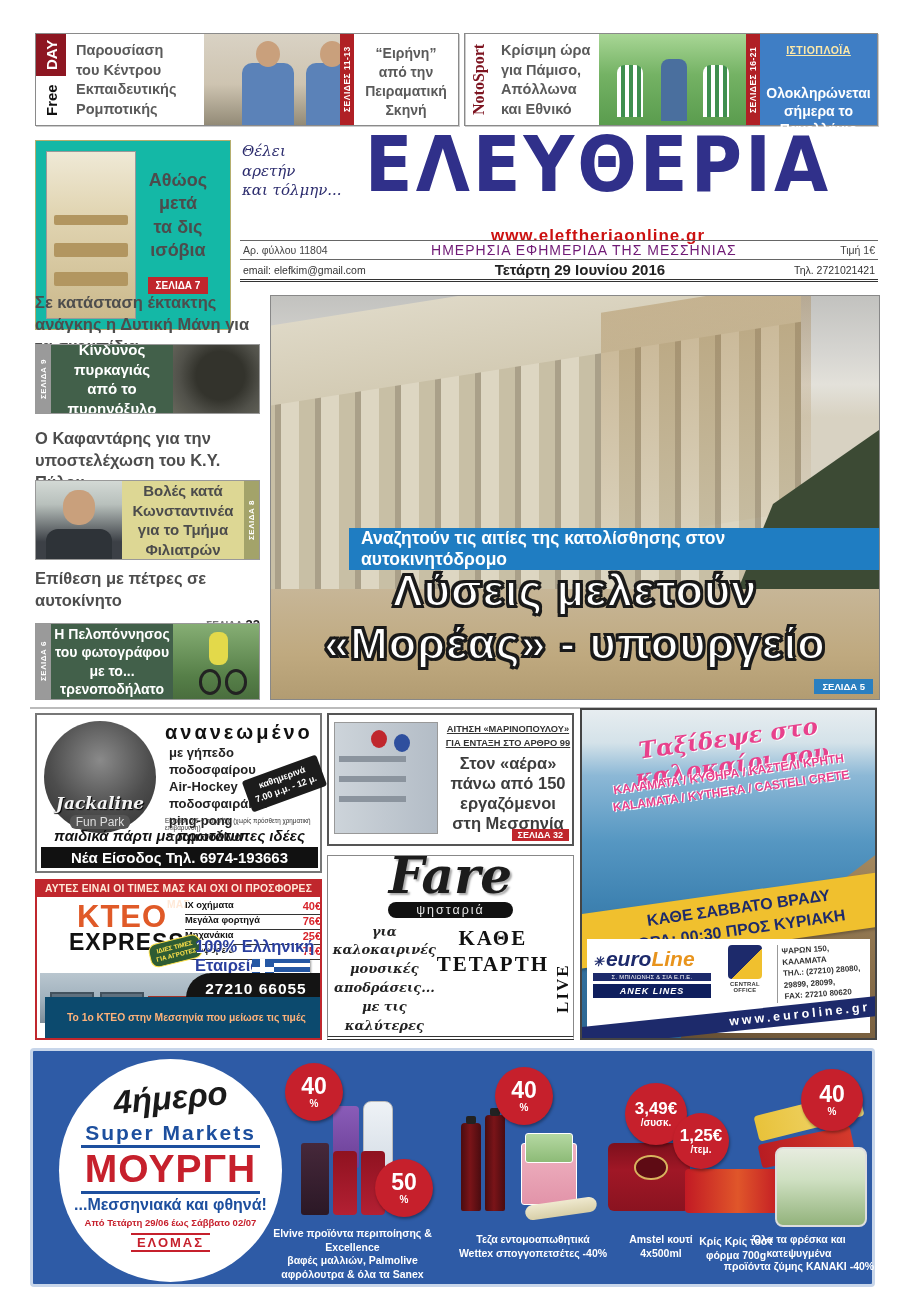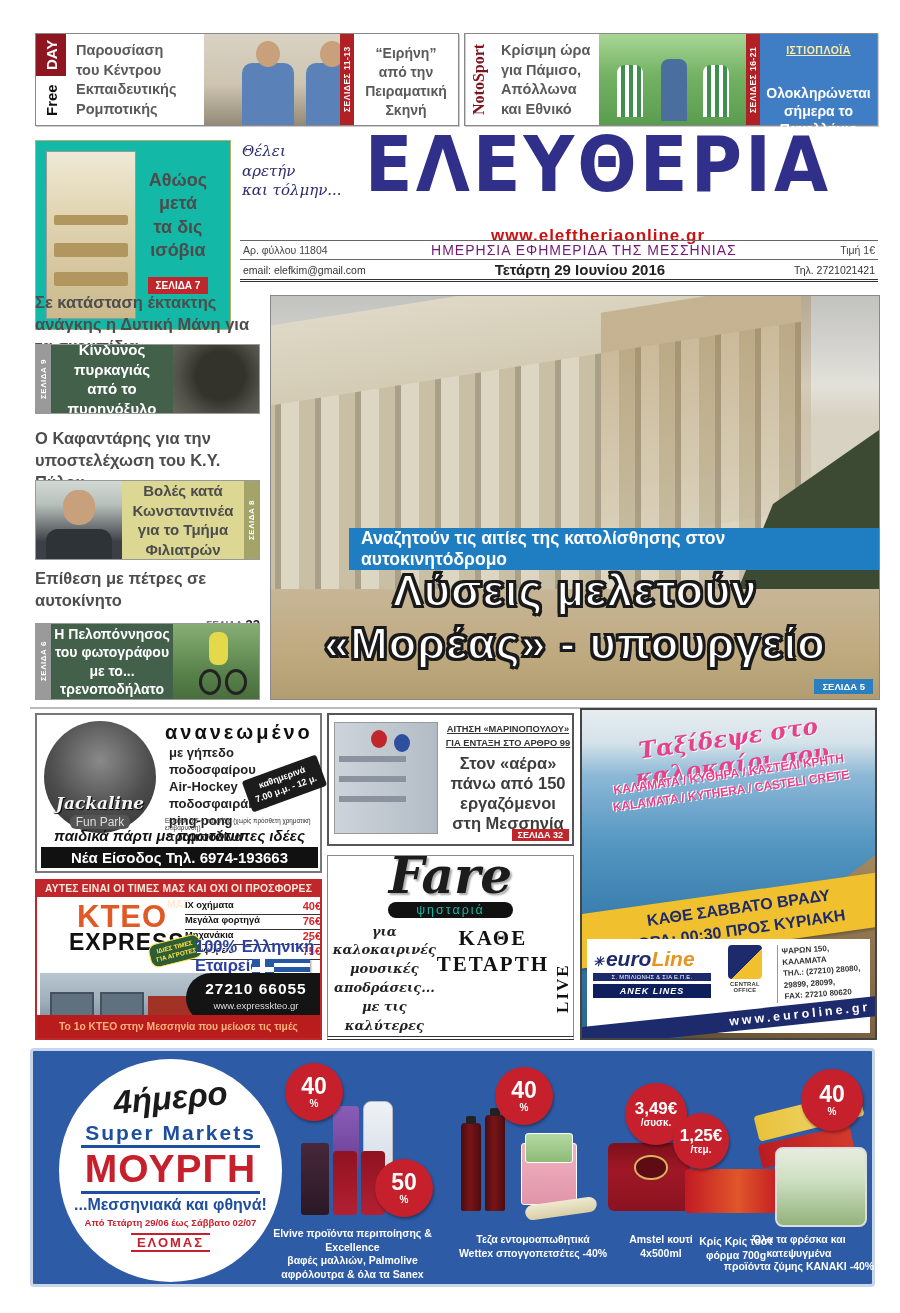--- a/index.html
+++ b/index.html
@@ -149,26 +149,26 @@
   .kteo-stamp { position:absolute; left:112px; top:58px; transform:rotate(-14deg); background:#2e5c33; color:#ffe24a; font-size:6.3px; font-weight:bold; text-align:center; padding:3px 5px; border-radius:8px; line-height:1.3; border:1px solid #ffe24a; }
   .kteo-greek { position:absolute; left:158px; top:56px; width:128px; color:#2a3f9e; font-weight:bold; font-size:16.5px; line-height:1.15; text-shadow:1px 1px 0 #fff; }
   .flag { position:absolute; right:10px; top:78px; width:58px; height:38px; background:repeating-linear-gradient(180deg,#2457a4 0 4.2px,#fff 4.2px 8.4px); box-shadow:1px 1px 2px rgba(0,0,0,0.4); }
   .flag::before { content:""; position:absolute; left:0; top:0; width:22px; height:21px; background:#2457a4; }
   .flag::after { content:""; position:absolute; left:8px; top:0; width:5px; height:21px; background:#fff; box-shadow:0 8px 0 -1.5px #fff; }
   .flag .cross-h { position:absolute; left:0; top:8px; width:22px; height:5px; background:#fff; }
   .kteo-photo { position:absolute; left:3px; top:92px; width:168px; height:50px; }
   .kteo-swoosh { position:absolute; right:-6px; top:92px; width:140px; height:50px; background:#141414; border-radius:30px 0 0 30px; color:#fff; text-align:center; padding-top:7px; }
   .kteo-phone { font-weight:bold; font-size:15.5px; letter-spacing:1px; }
   .kteo-site { font-size:9.5px; color:#ddd; margin-top:2px; }
-  .kteo-footer { position:absolute; left:0; bottom:0; width:100%; background:#b91c1c; color:#ffb27a; font-weight:bold; font-size:10.3px; text-align:center; padding:6px 0; }
+  .kteo-footer { position:absolute; left:8px; bottom:0; width:100%; background:#0c4a6e; color:#ffb27a; font-weight:bold; font-size:10.3px; text-align:center; padding:15px 0; }
 
   
   .fare { position:absolute; left:327px; top:855px; width:247px; height:185px; border:1px solid #888; border-bottom:4px double #333; background:#fff; text-align:center; overflow:hidden; }
   .fare-logo { font-family:"DejaVu Serif", serif; font-style:italic; font-weight:bold; font-size:50px; line-height:0.95; color:#1c1c1c; text-shadow:2px 2px 2px #aaa; margin-top:-4px; }
-  .fare-pill { display:inline-block; background:#111; color:#14b8a6; border-radius:12px; font-size:12.5px; padding:1px 28px; letter-spacing:2px; margin-top:-2px; }
+  .fare-pill { display:inline-block; background:#111; color:#e5e5e5; border-radius:12px; font-size:12.5px; padding:1px 28px; letter-spacing:2px; margin-top:-2px; }
   .fare-row { display:flex; margin-top:5px; }
   .fare-tag { flex:1.2; font-family:"DejaVu Serif", serif; font-style:italic; font-weight:bold; font-size:13px; line-height:1.45; color:#222; padding-left:4px; }
   .fare-sched { flex:1; font-family:"Liberation Serif", serif; font-weight:bold; font-size:21px; letter-spacing:2px; line-height:1.25; color:#111; padding-top:2px; }
   .fare-live { writing-mode:vertical-rl; transform:rotate(180deg); font-family:"Liberation Serif", serif; font-weight:bold; font-size:17px; letter-spacing:2px; color:#111; padding:2px 4px 0 0; }
 
   
   .mourgi { position:absolute; left:30px; top:1048px; width:845px; height:239px; background:#2e5ba6; border:3px solid #c8d6ea; border-radius:4px; }
   .mourgi-circle { position:absolute; left:26px; top:8px; width:223px; height:223px; background:#fff; border-radius:50%; text-align:center; overflow:hidden; }
   .mg-days { margin-top:20px; font-weight:bold; font-style:italic; font-size:33px; color:#1a1a1a; transform:rotate(-5deg); }
   .mg-super { margin-top:4px; color:#1d4f9e; font-weight:bold; font-size:21px; letter-spacing:2px; }

